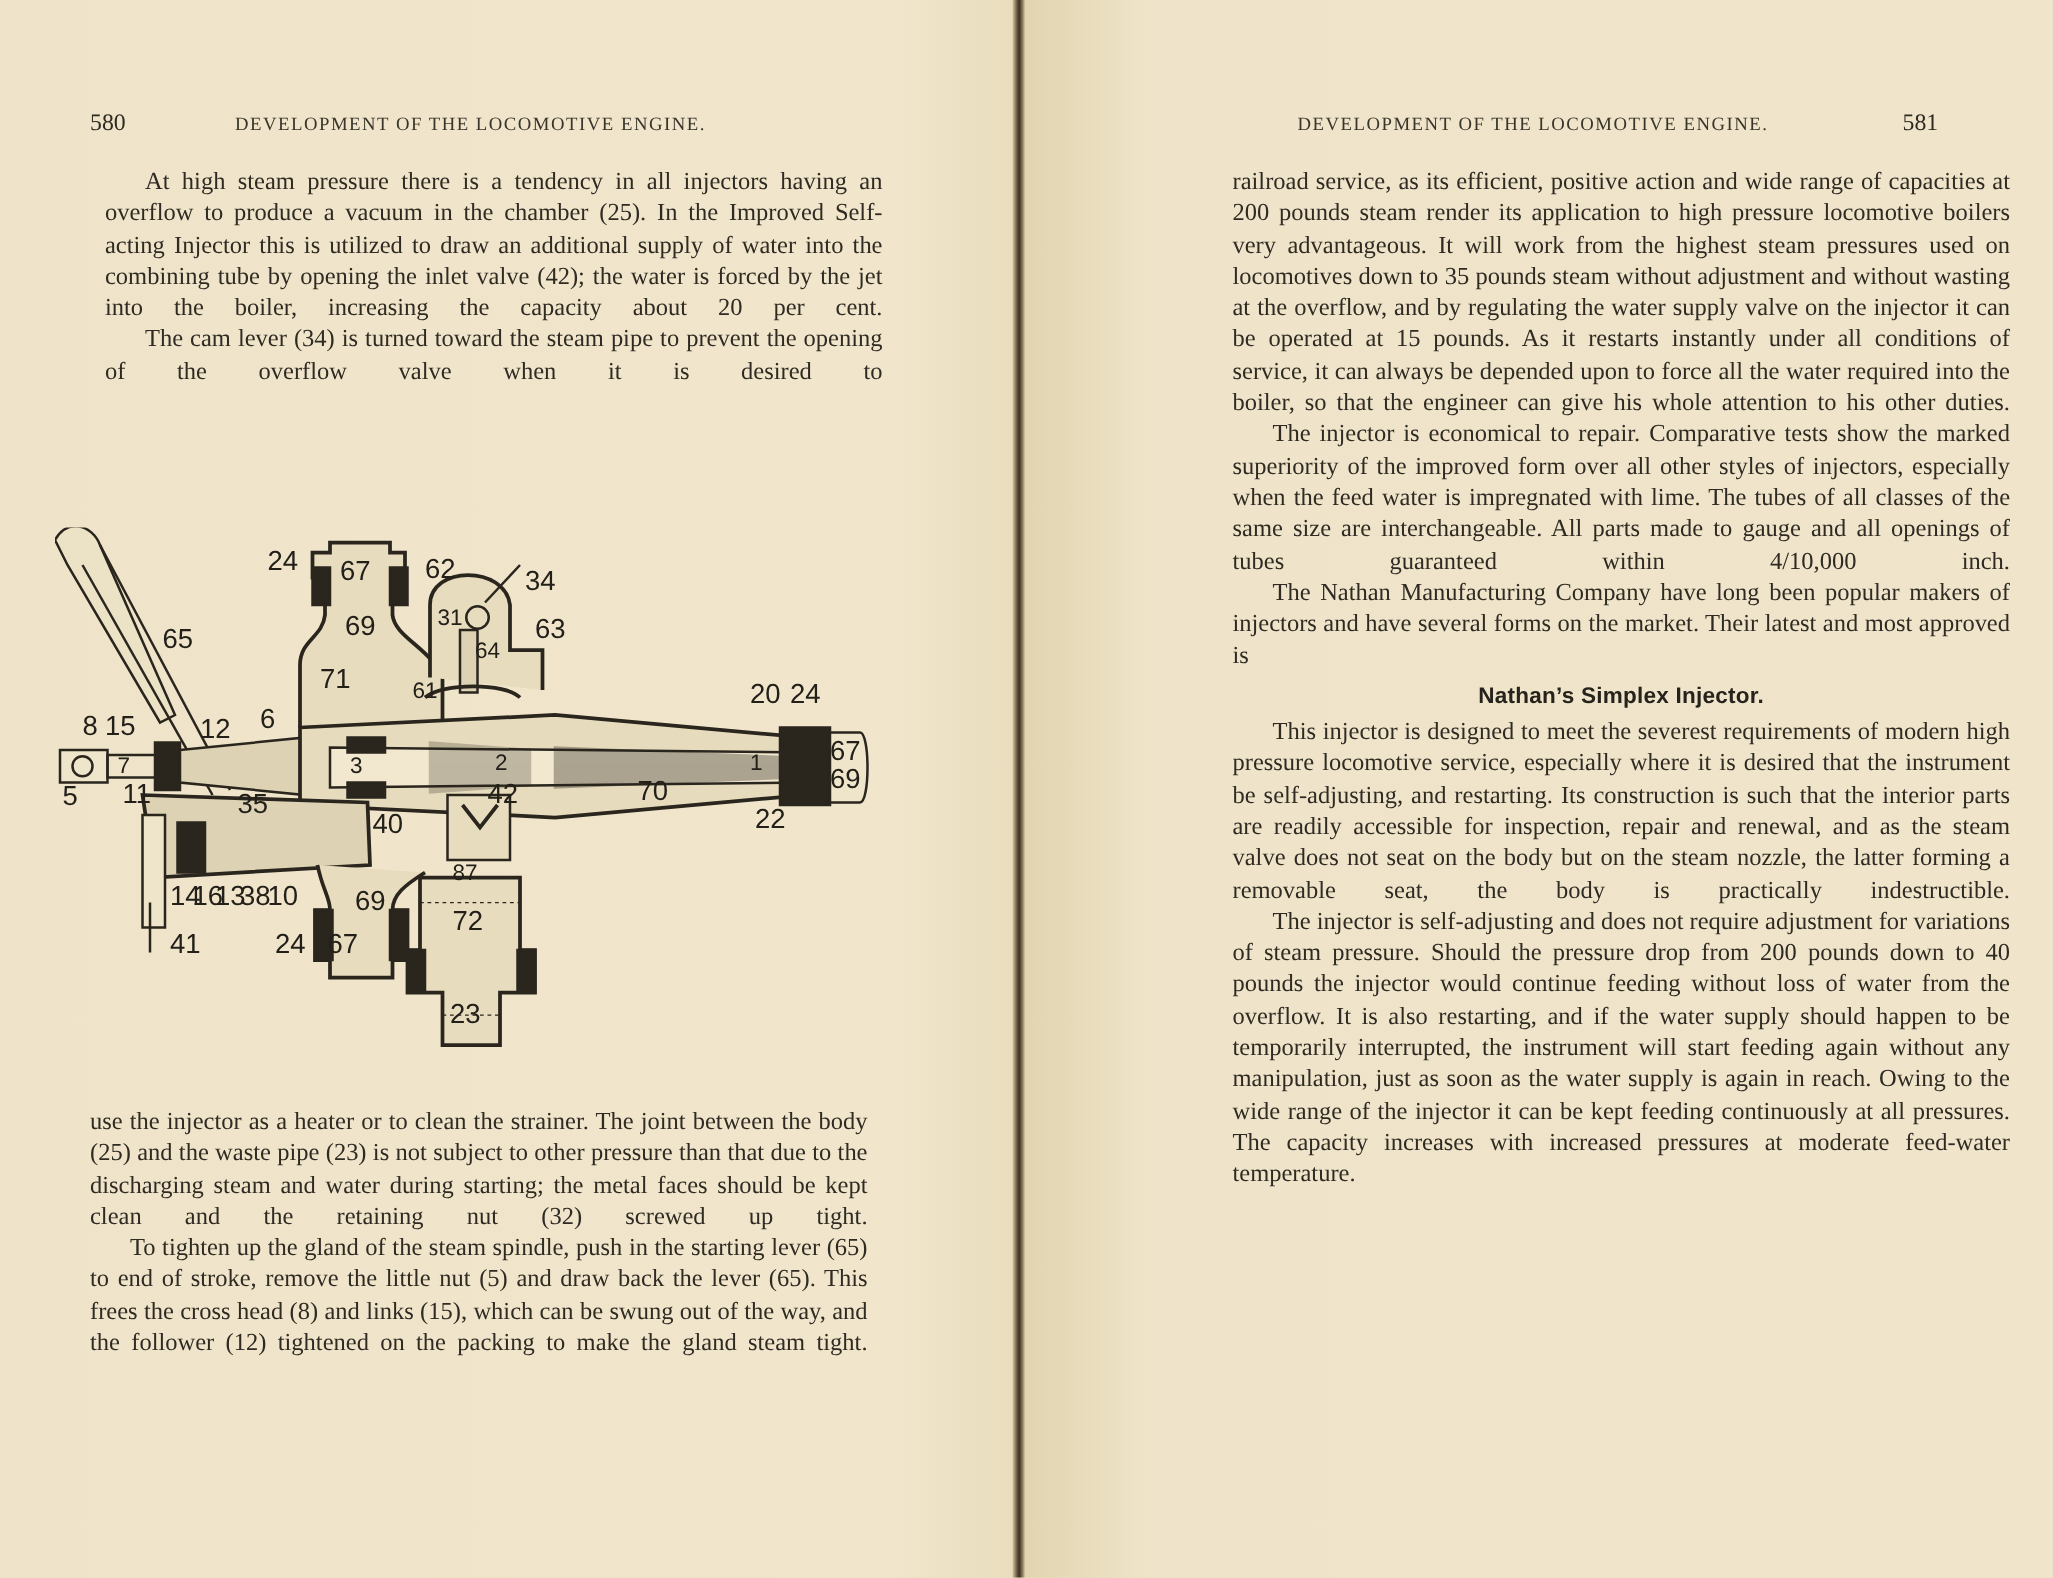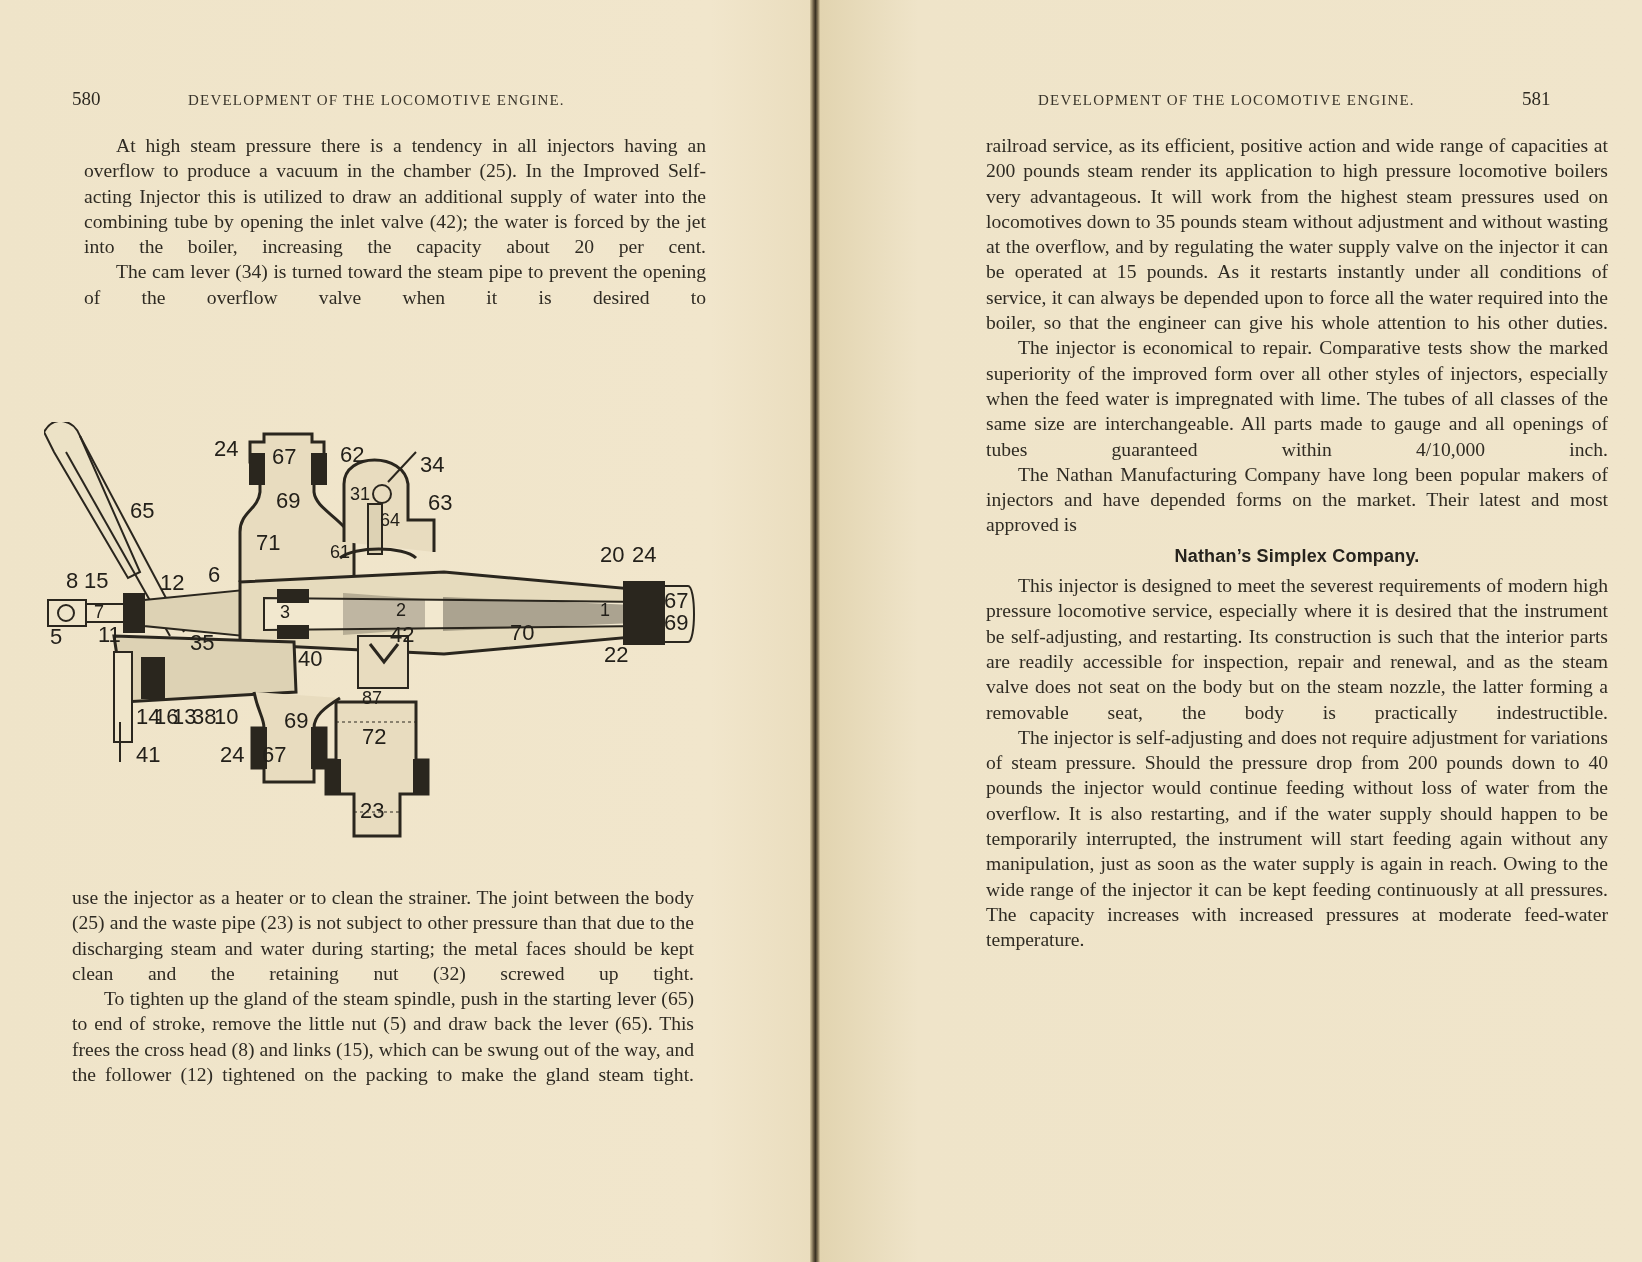--- a/index.html
+++ b/index.html
@@ -159,18 +159,18 @@
 
 <div class="gutter"></div>
 
 <div class="page right">
   <div class="running-head" style="left:218px;">DEVELOPMENT OF THE LOCOMOTIVE ENGINE.</div>
   <div class="page-num" style="left:702px;">581</div>
 
   <div class="text-block" style="left:126px; top:133px; width:622px;margin-left:40px;">
     <p class="noindent">railroad service, as its efficient, positive action and wide range of capacities at 200 pounds steam render its application to high pressure locomotive boilers very advantageous. It will work from the highest steam pressures used on locomotives down to 35 pounds steam without adjustment and without wasting at the overflow, and by regulating the water supply valve on the injector it can be operated at 15 pounds. As it restarts instantly under all conditions of service, it can always be depended upon to force all the water required into the boiler, so that the engineer can give his whole attention to his other duties.</p>
     <p>The injector is economical to repair. Comparative tests show the marked superiority of the improved form over all other styles of injectors, especially when the feed water is impregnated with lime. The tubes of all classes of the same size are interchangeable. All parts made to gauge and all openings of tubes guaranteed within 4/10,000 inch.</p>
-    <p class="last">The Nathan Manufacturing Company have long been popular makers of injectors and have depended forms on the market. Their latest and most approved is</p>
-    <div class="heading">Nathan’s Simplex Company.</div>
+    <p class="last">The Nathan Manufacturing Company have long been popular makers of injectors and have several forms on the market. Their latest and most approved is</p>
+    <div class="heading">Nathan’s Simplex Injector.</div>
     <p>This injector is designed to meet the severest requirements of modern high pressure locomotive service, especially where it is desired that the instrument be self-adjusting, and restarting. Its construction is such that the interior parts are readily accessible for inspection, repair and renewal, and as the steam valve does not seat on the body but on the steam nozzle, the latter forming a removable seat, the body is practically indestructible.</p>
     <p>The injector is self-adjusting and does not require adjustment for variations of steam pressure. Should the pressure drop from 200 pounds down to 40 pounds the injector would continue feeding without loss of water from the overflow. It is also restarting, and if the water supply should happen to be temporarily interrupted, the instrument will start feeding again without any manipulation, just as soon as the water supply is again in reach. Owing to the wide range of the injector it can be kept feeding continuously at all pressures. The capacity increases with increased pressures at moderate feed-water temperature.</p>
   </div>
 </div>
 
 </body></html>

